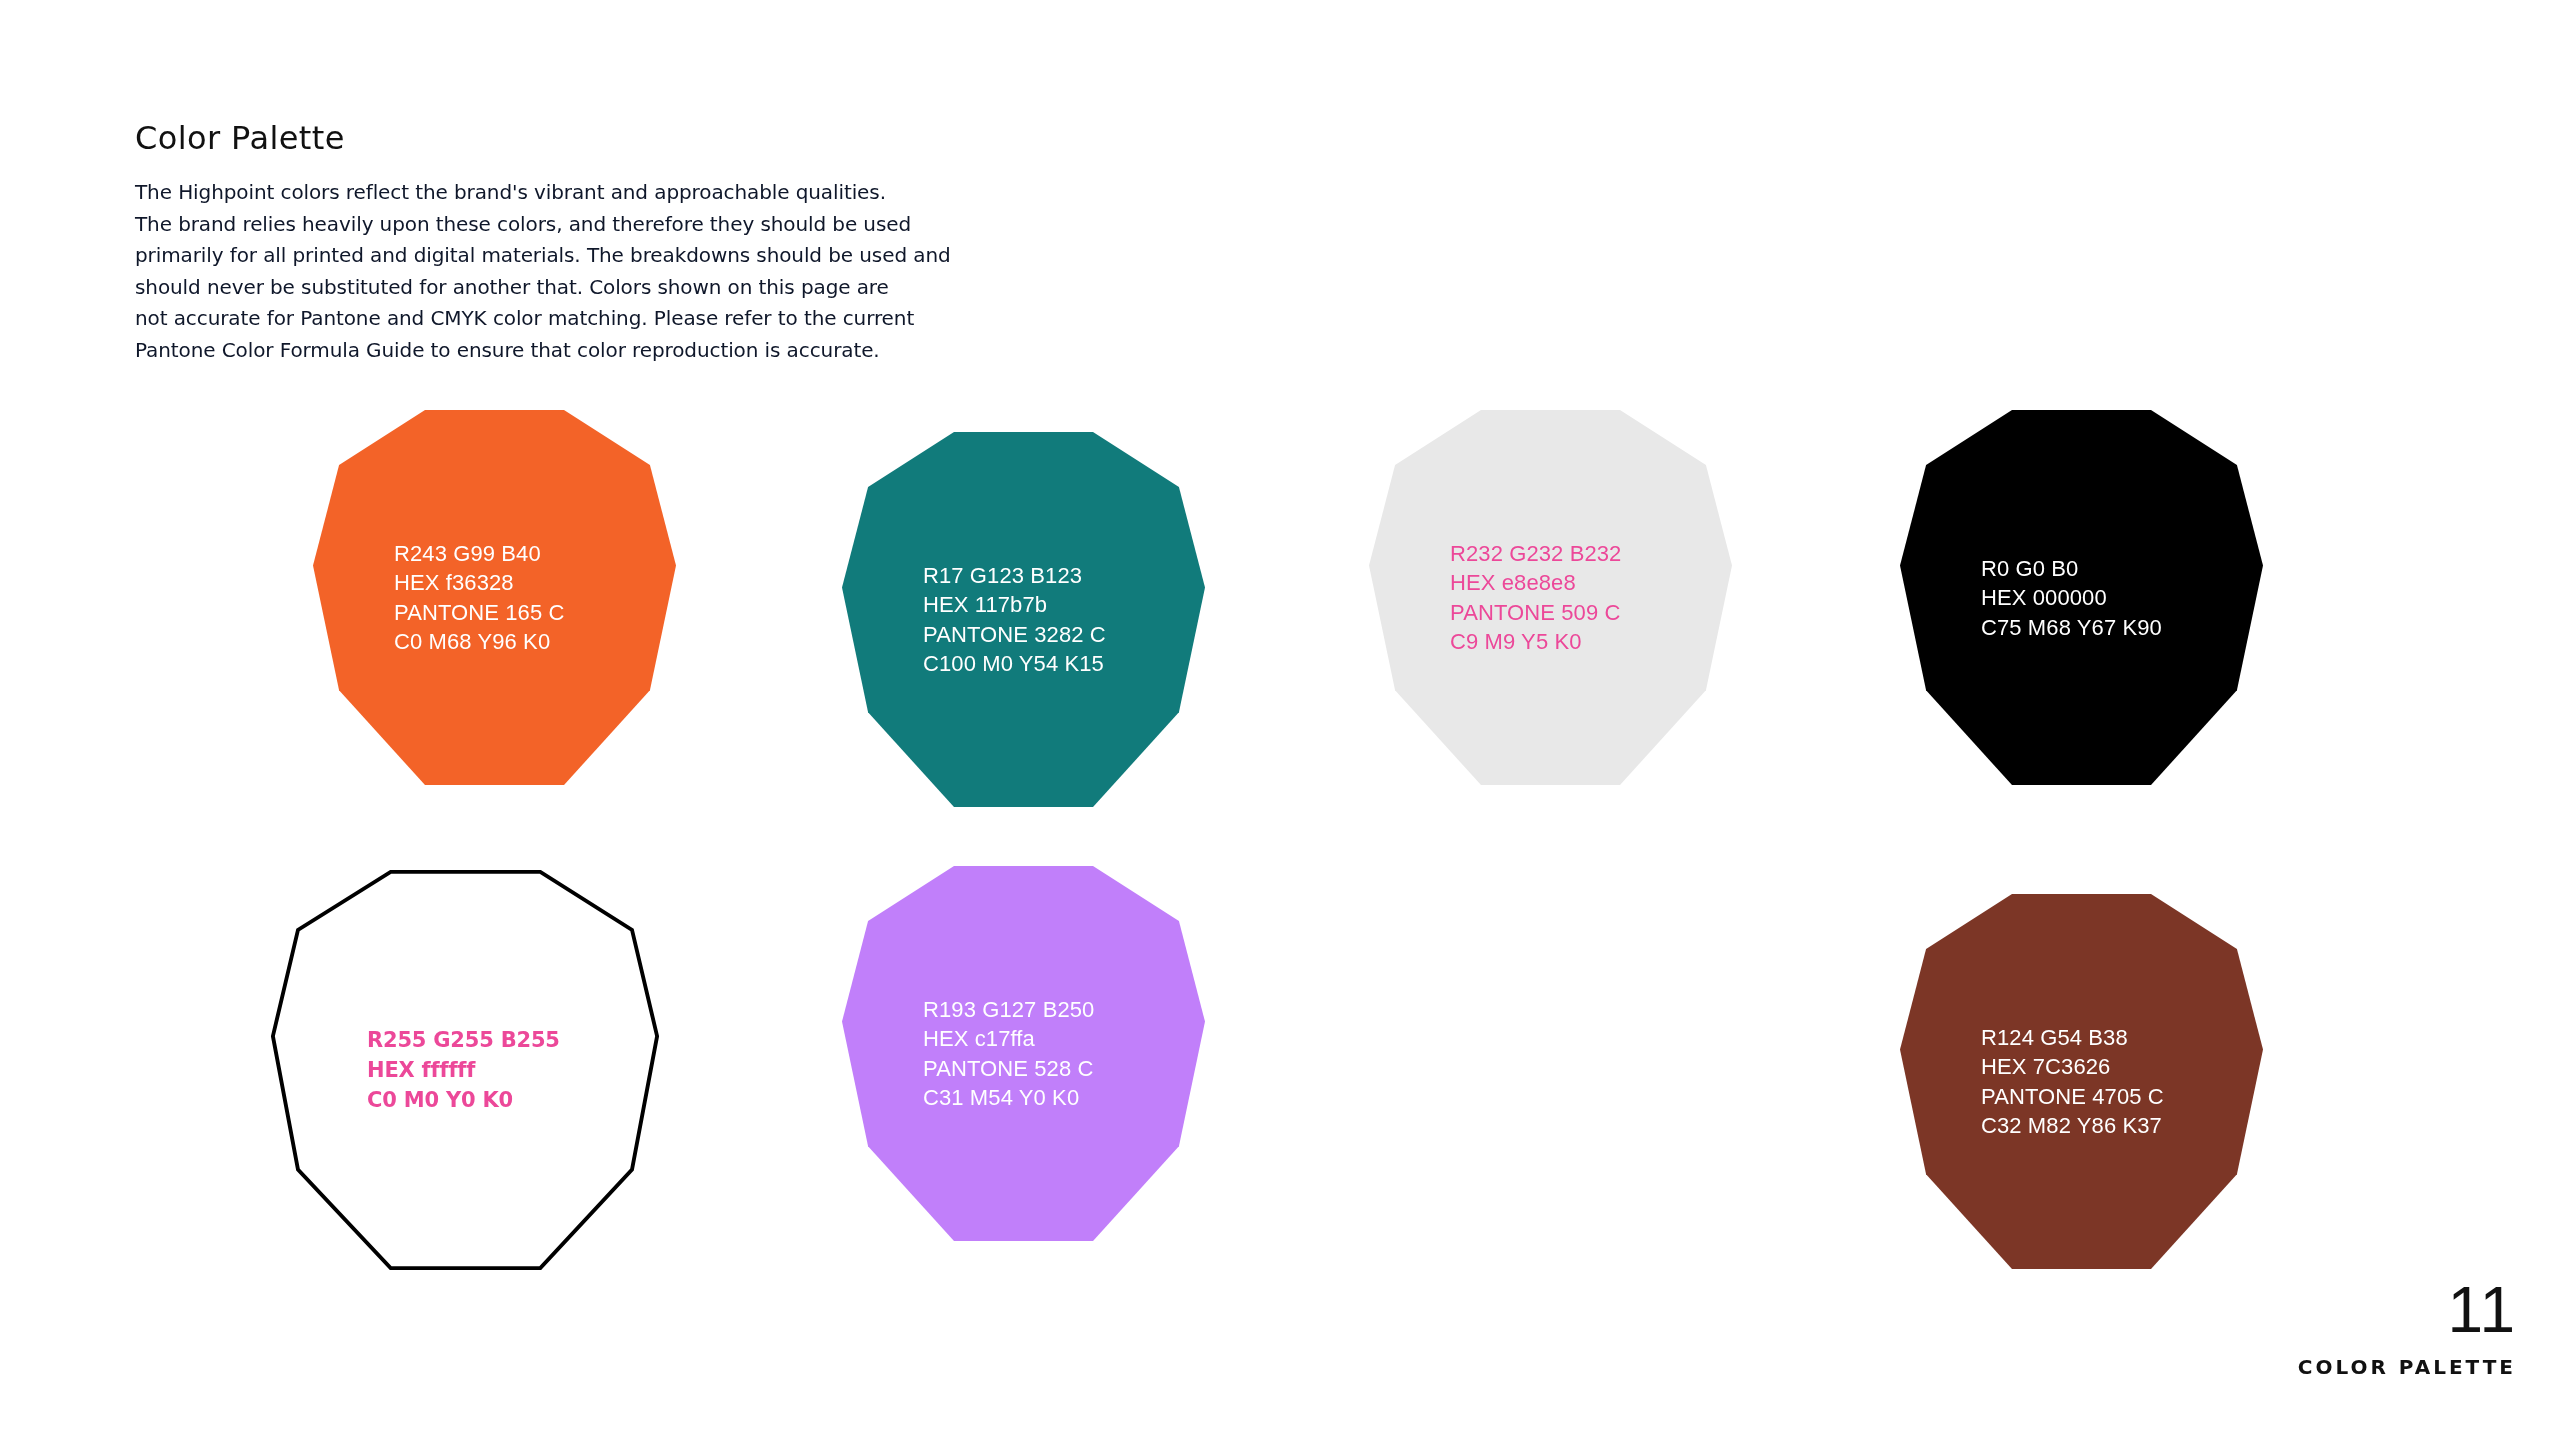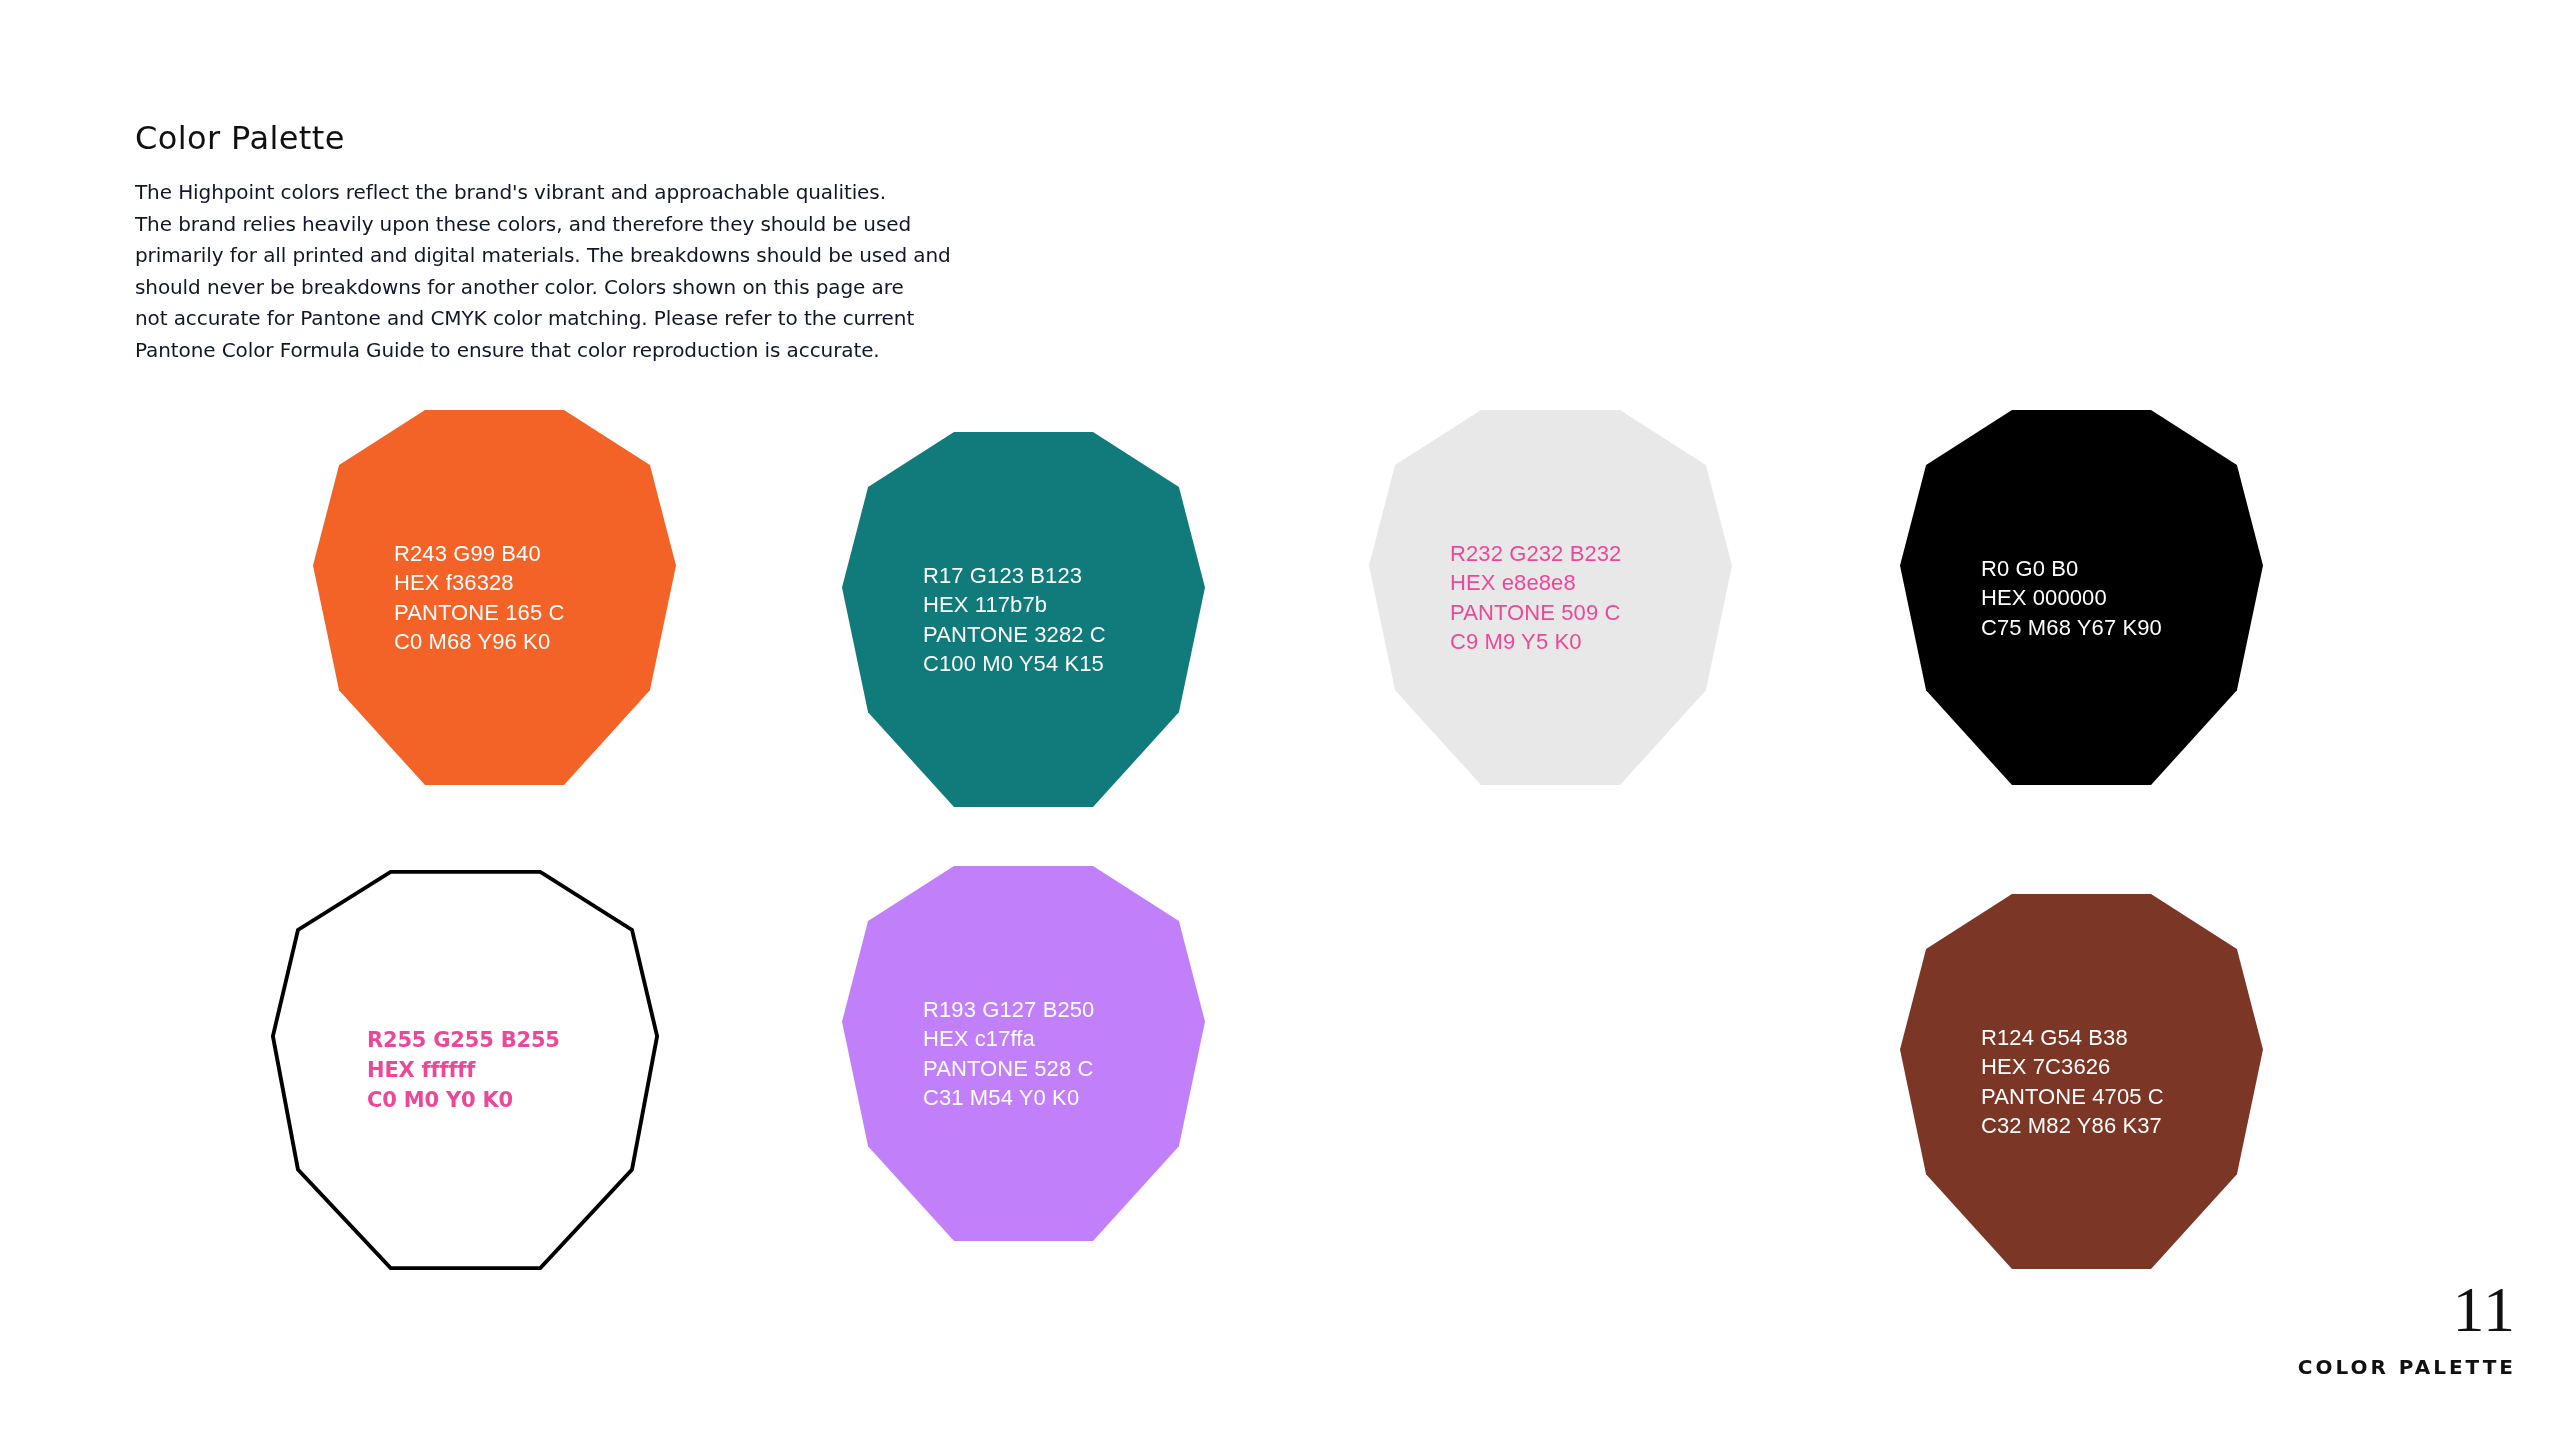--- a/index.html
+++ b/index.html
@@ -104,21 +104,21 @@
   #swatch-4 .swatch-text { left: 97px; }
 
   
   #footer {
     position: absolute;
     right: 60px;
     bottom: 70px;
     text-align: right;
   }
   #footer-page-number {
-    font-family: Liberation Serif, serif;
+    font-family: Liberation Sans, sans-serif;
     font-size: 64px;
     font-weight: 400;
     line-height: 1;
     color: #111111;
     letter-spacing: 1px;
     margin: 0 0 13.5px 0;
   }
   #footer-label {
     font-family: "DejaVu Sans", sans-serif;
     font-size: 20px;
@@ -130,21 +130,21 @@
 </style>
 </head>
 <body>
 
 <div id="header">
   <h1 id="page-title">Color Palette</h1>
   <p id="intro-paragraph">
     <span class="ln">The Highpoint colors reflect the brand's vibrant and approachable qualities.</span>
     <span class="ln">The brand relies heavily upon these colors, and therefore they should be used</span>
     <span class="ln">primarily for all printed and digital materials. The breakdowns should be used and</span>
-    <span class="ln">should never be breakdowns for another color. Colors shown on this page are</span>
+    <span class="ln">should never be substituted for another that. Colors shown on this page are</span>
     <span class="ln">not accurate for Pantone and CMYK color matching. Please refer to the current</span>
     <span class="ln">Pantone Color Formula Guide to ensure that color reproduction is accurate.</span>
   </p>
 </div>
 
 <div id="swatch-grid">
 
   <div class="swatch" id="swatch-0">
     <div class="swatch-shape">
       <svg viewBox="0 0 376 388" preserveAspectRatio="none" aria-hidden="true">

